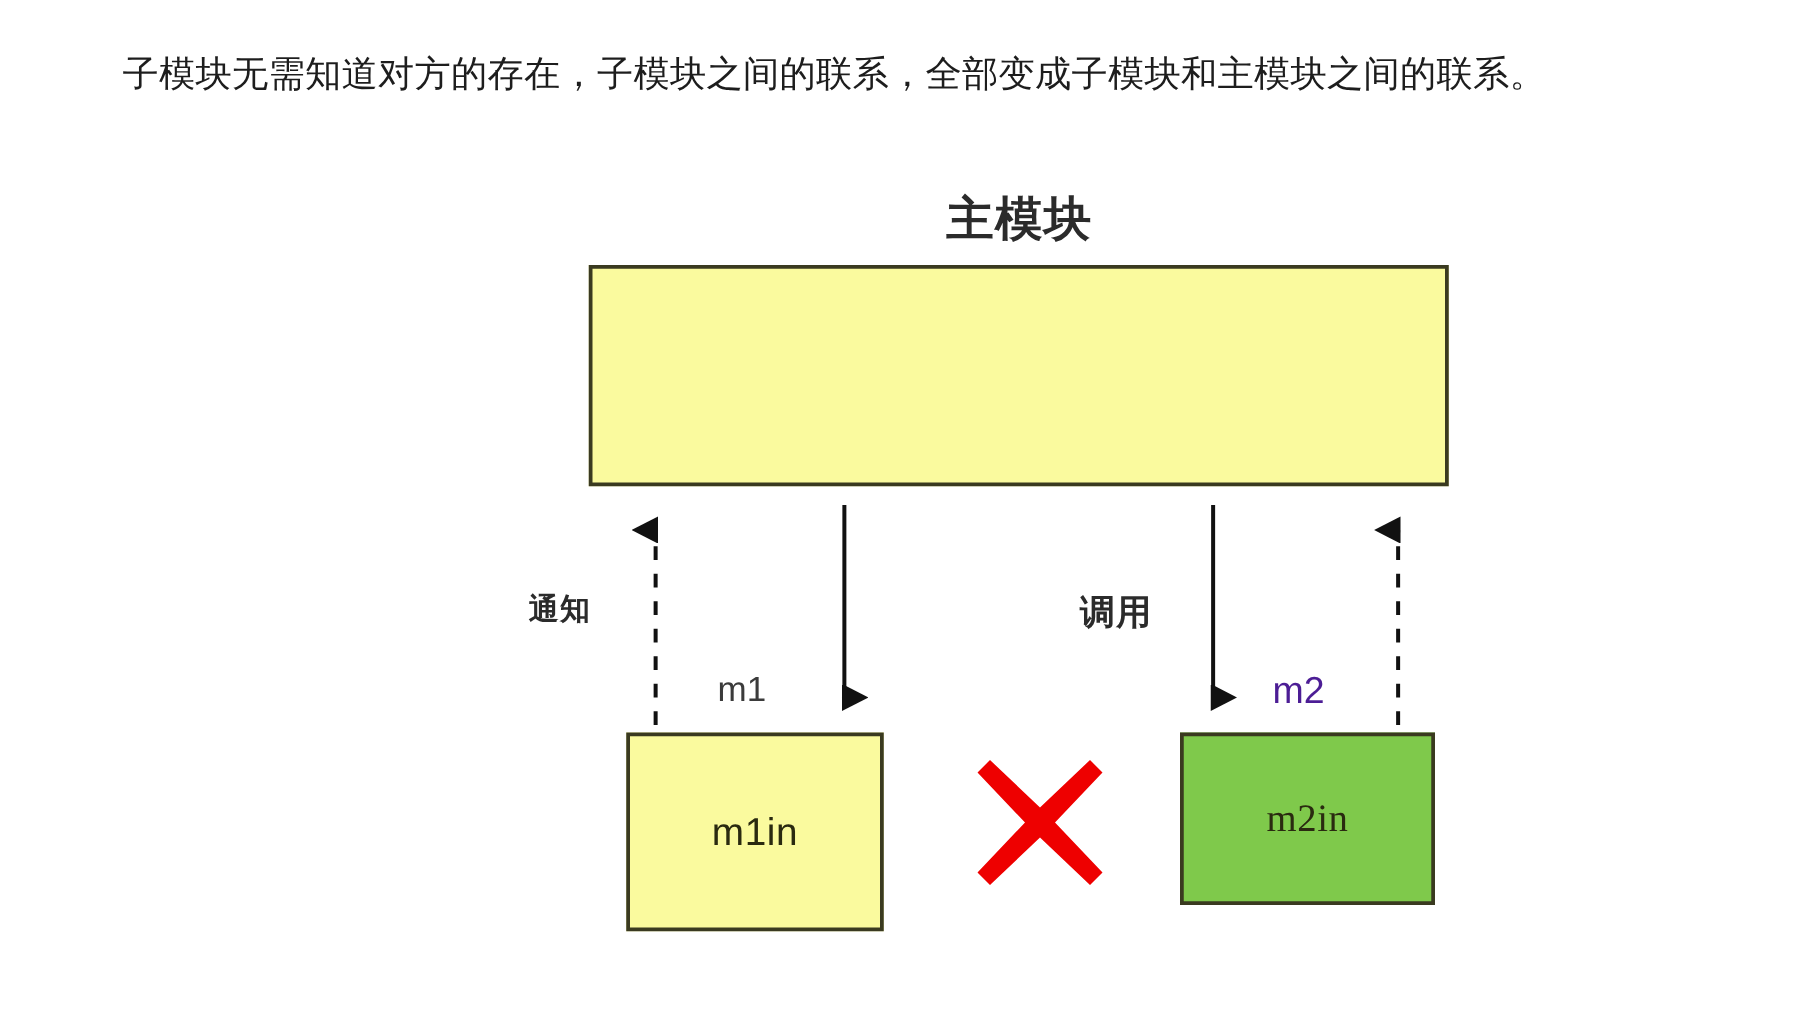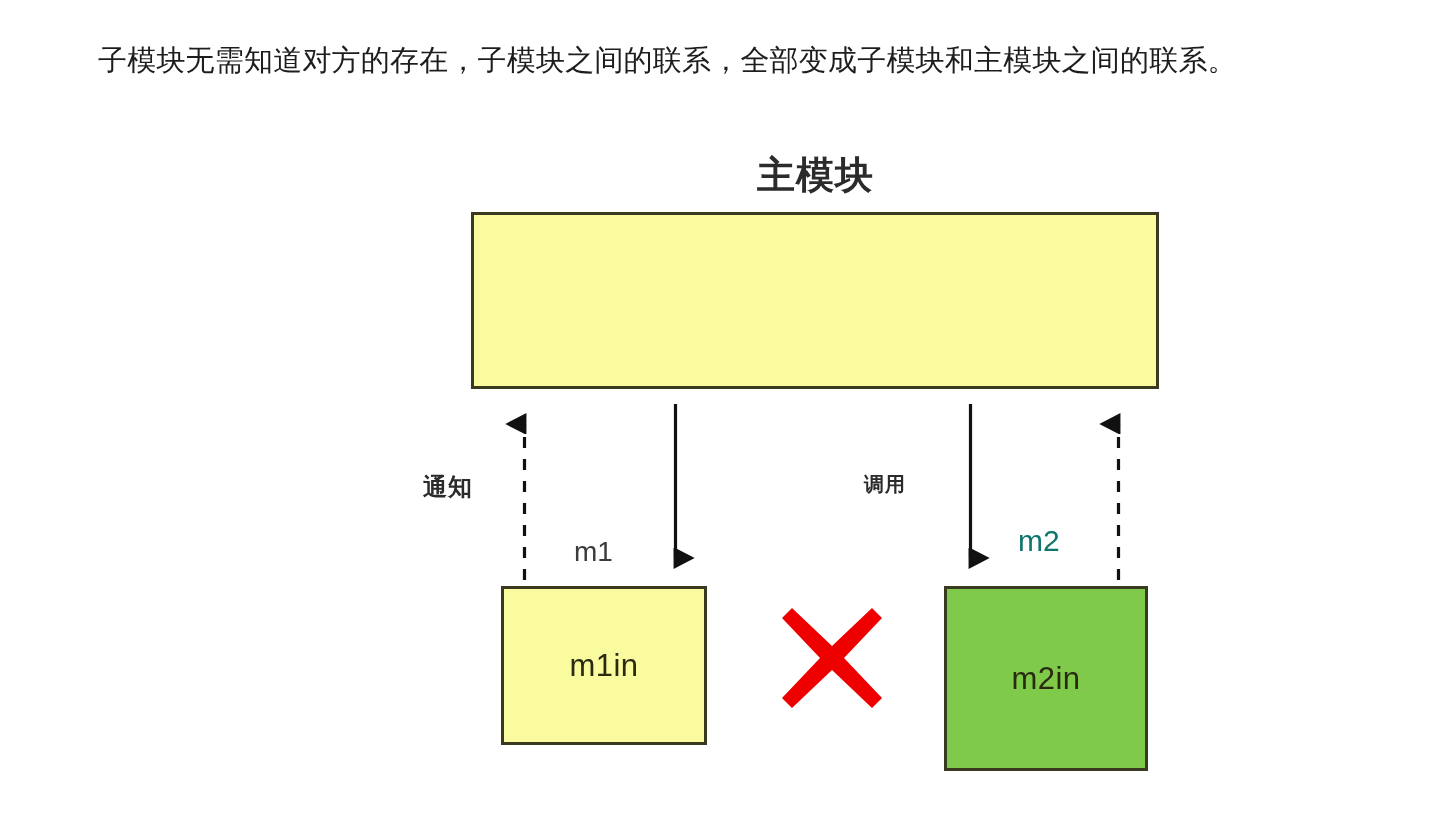--- a/index.html
+++ b/index.html
@@ -51,36 +51,36 @@
   .label-notify {
     left: 423px;
     top: 471px;
     font-size: 24px;
     font-weight: 600;
     letter-spacing: 1px;
   }
   .label-invoke {
     left: 864px;
     top: 471px;
-    font-size: 20px;
+    font-size: 28px;
     font-weight: 600;
     letter-spacing: 1px;
     text-align: center;
   }
   .label-m1 {
     left: 574px;
     top: 536px;
     font-size: 28px;
     color: #3b3b3b;
   }
   .label-m2 {
     left: 1018px;
-    top: 524px;
+    top: 536px;
     font-size: 30px;
-    color: #0f766e;
+    color: #4c1d95;
   }
 
   
   .box {
     position: absolute;
     box-sizing: border-box;
     border: 3px solid #14b8a6;
     display: flex;
     align-items: center;
     justify-content: center;
@@ -164,21 +164,21 @@
   <div class="label label-notify">通知</div>
   <div class="label label-invoke">调用</div>
 
   <div class="label label-m1">m1</div>
   <div class="label label-m2">m2</div>
 
   <div class="box box-m1" style="left: 501px; top: 586px; width: 206px; height: 159px; background: rgb(250, 250, 158); border-color: rgb(58, 58, 32);">
     <span class="box-text">m1in</span>
   </div>
 
-  <div class="box box-m2" style="left: 944px; top: 586px; width: 204px; height: 185px; background: rgb(127, 201, 75); border-color: rgb(58, 58, 32);">
+  <div class="box box-m2" style="left: 944px; top: 586px; width: 204px; height: 138px; background: rgb(127, 201, 75); border-color: rgb(58, 58, 32); font-family: Liberation Serif, serif;">
     <span class="box-text">m2in</span>
   </div>
 
   <svg style="position:absolute;left:778px;top:604px;width:108px;height:108px;" viewBox="0 0 108 108">
     <path d="M14,4 L54,42 L94,4 L104,14 L66,54 L104,94 L94,104 L54,66 L14,104 L4,94 L42,54 L4,14 Z" fill="#ee0000"></path>
   </svg>
 
 </div>
 
 </body></html>

